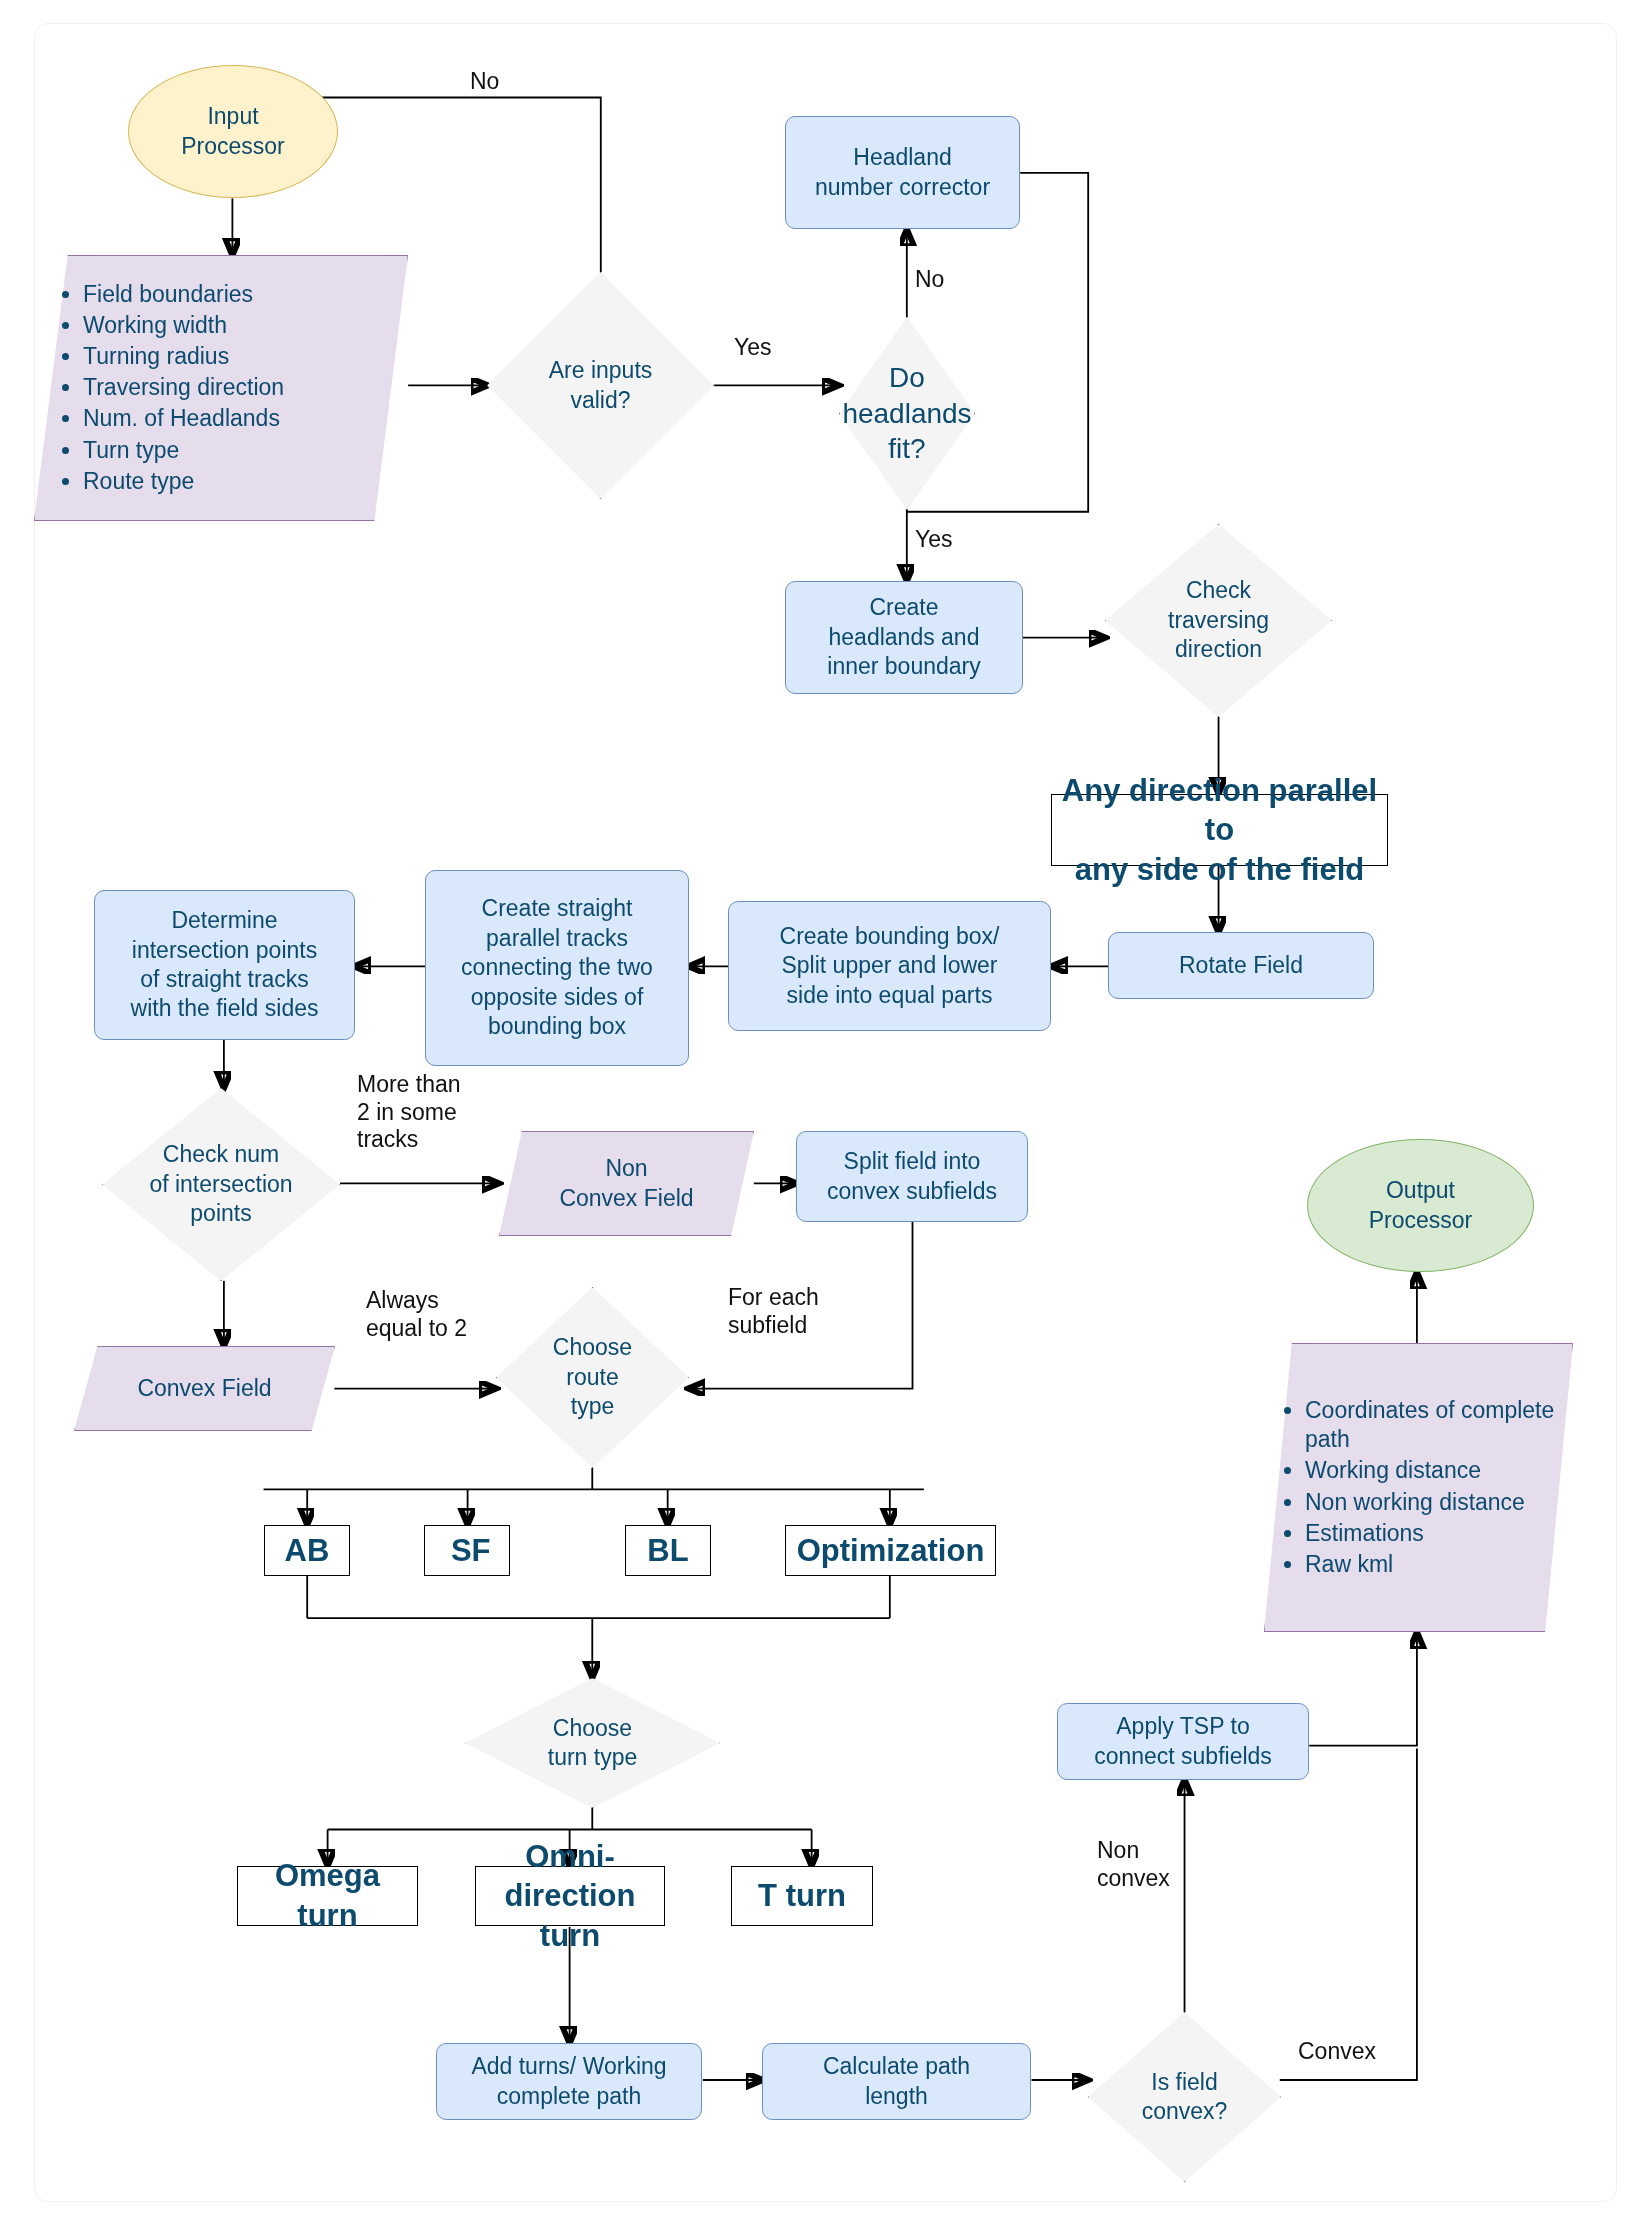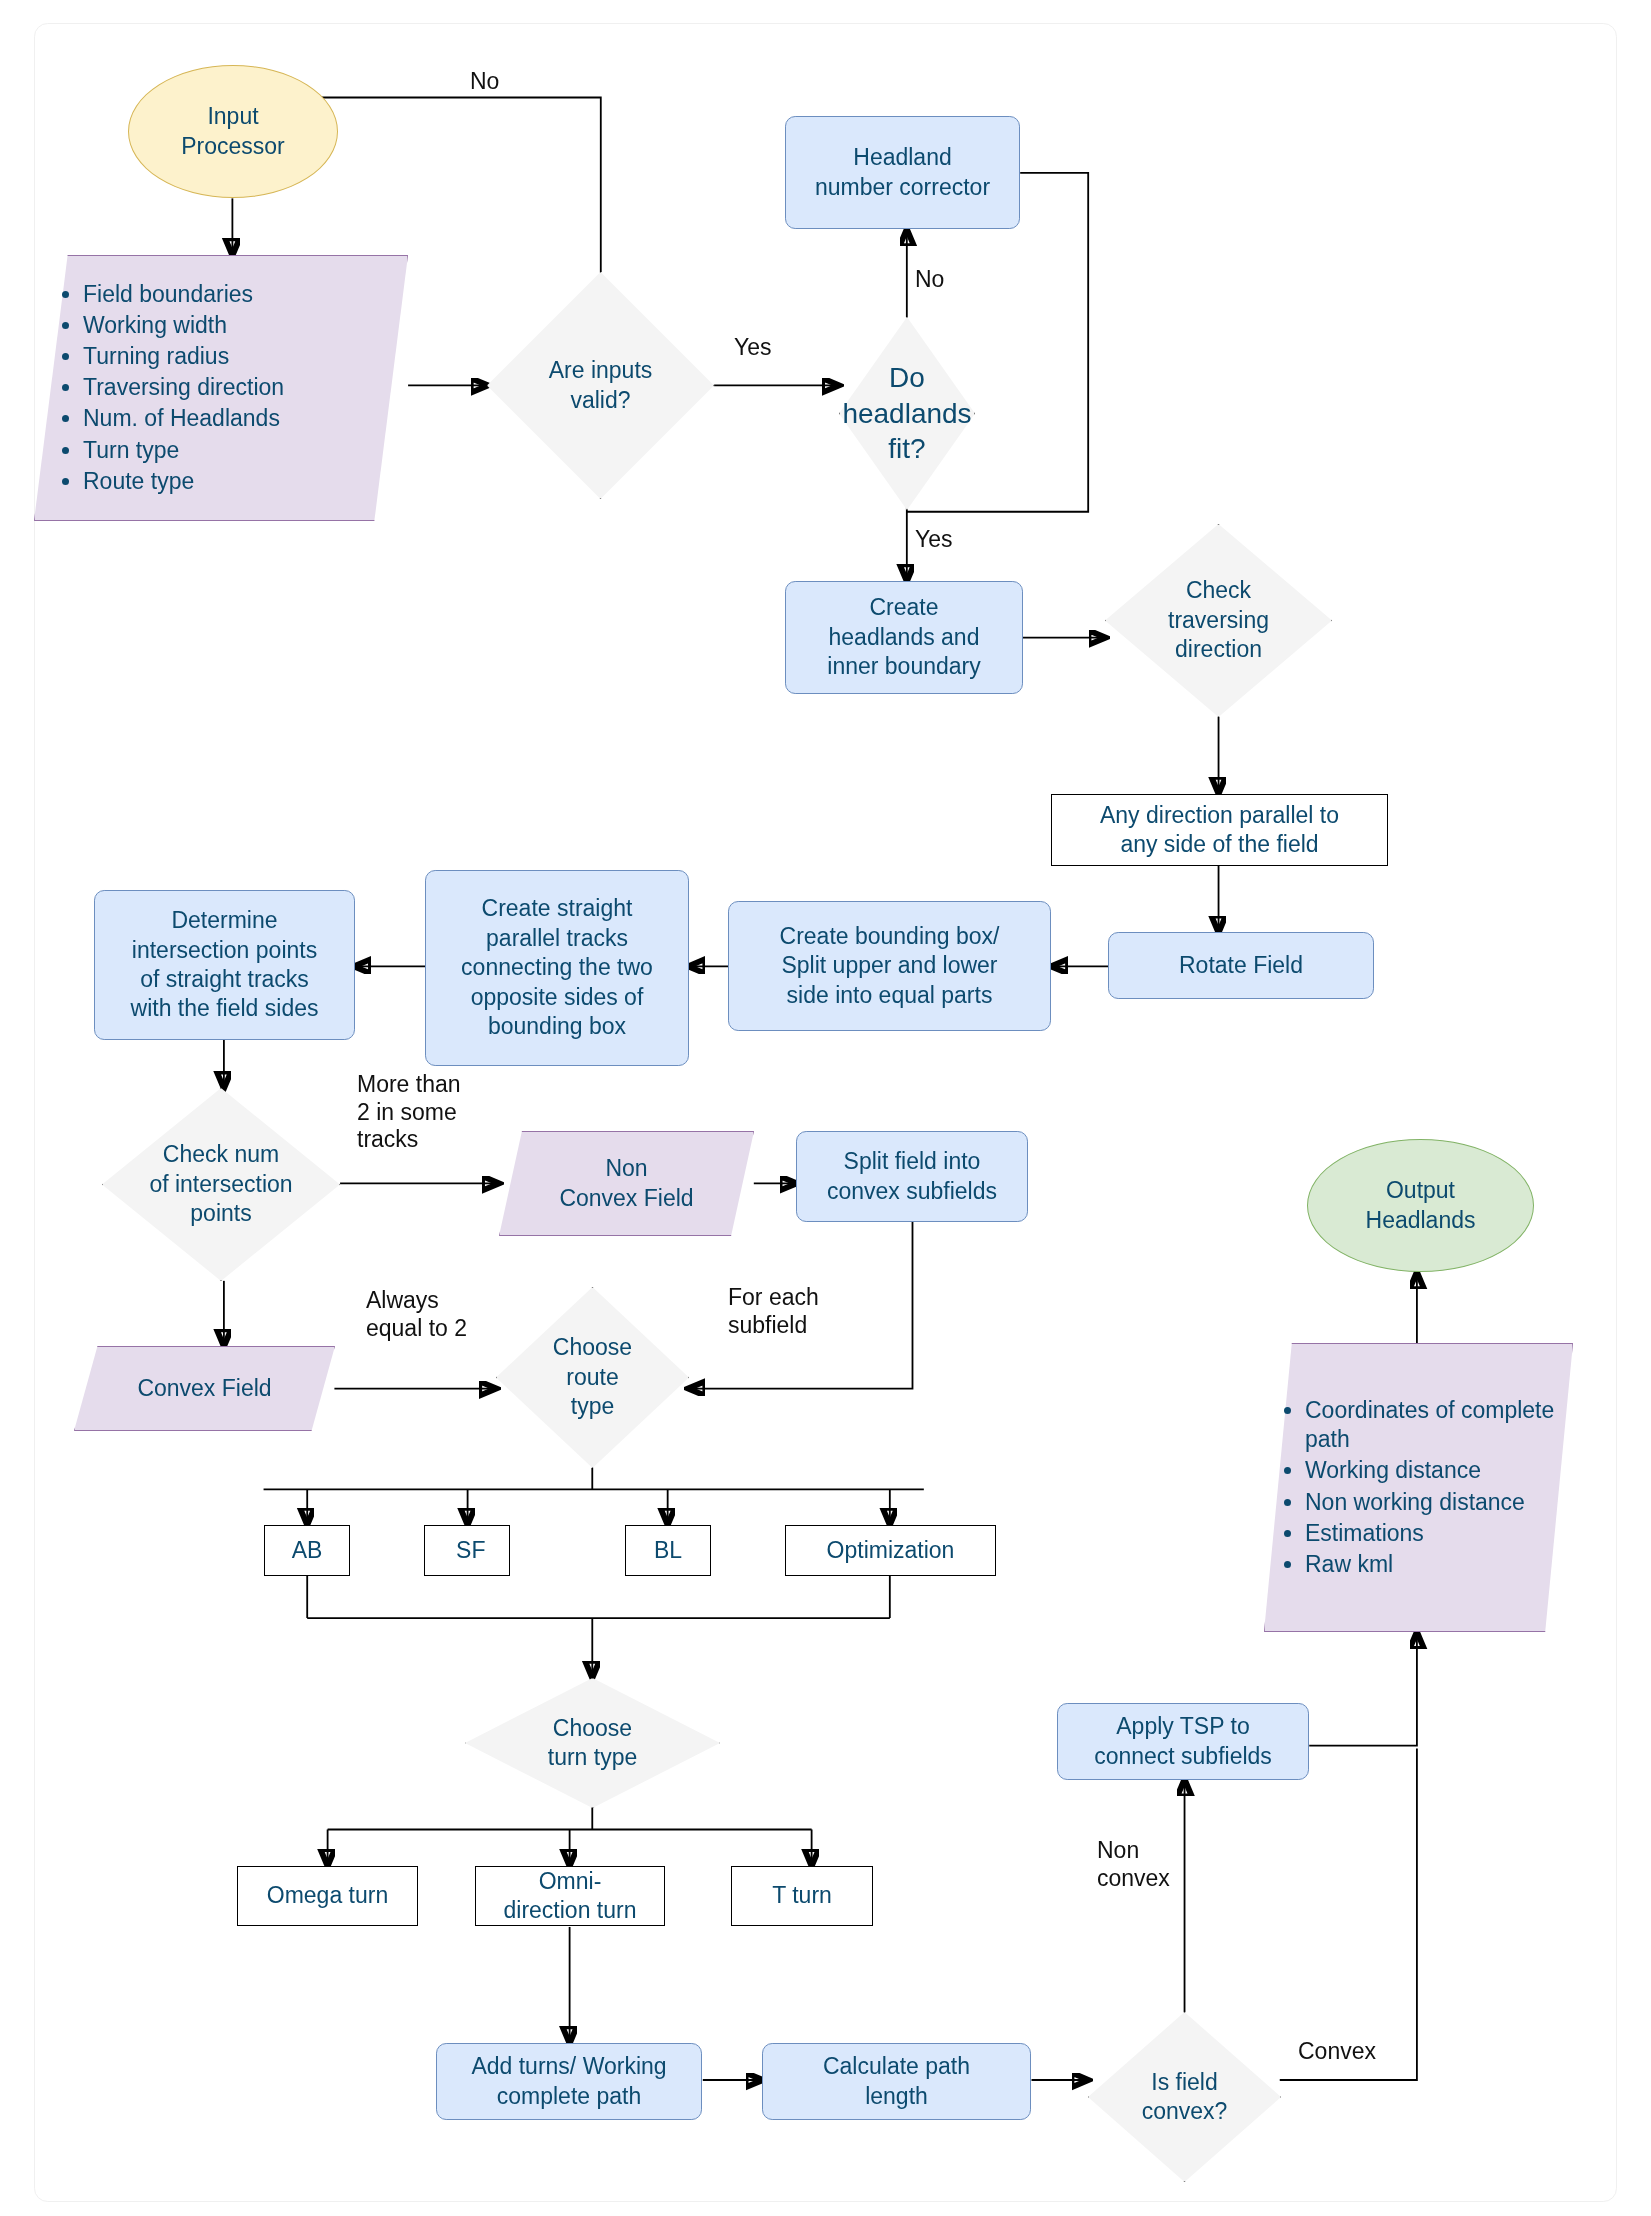--- a/index.html
+++ b/index.html
@@ -1,21 +1,21 @@
 <!DOCTYPE html>
 <html style="font-size:9px"><head>
 <meta charset="utf-8">
 <style>
   html,body{margin:0;padding:0;background:#ffffff;}
   body{font-family:"Liberation Sans", sans-serif;}
   #canvas{position:relative;width:1651px;height:2216px;background:#ffffff;overflow:hidden;}
   #frame{position:absolute;left:34px;top:23px;width:1581px;height:2177px;border:1.7px solid #f0f0f0;border-radius:13.6px;background:#fff;}
   .node{position:absolute;box-sizing:border-box;display:flex;align-items:center;justify-content:center;text-align:center;color:#0c4a6e;line-height:1.28;}
   .proc{background:#dae8fc;border:1.7px solid #6c8ebf;border-radius:10.2px;font-size:23px;padding:3.4px 5.7px;}
-  .rect{background:#ffffff;border:1.7px solid #000000;font-size:23px;padding:2.3px 4.5px;}
+  .rect{background:#ffffff;border:1.7px solid #000000;font-size:31px;padding:2.3px 4.5px;font-weight:bold;}
   .ellipse{border-radius:50%;font-size:23px;}
   .ell-in{background:#fdf2cc;border:1.7px solid #d6b656;}
   .ell-out{background:#d9ead3;border:1.7px solid #82b366;}
   .para{font-size:23px;}
   .para .shp{position:absolute;inset:0;background:#e5dcec;border:1.7px solid #9673a6;
     -webkit-clip-path:polygon(9% 0,100% 0,91% 100%,0 100%);clip-path:polygon(9% 0,100% 0,91% 100%,0 100%);}
   .para .txt{position:relative;z-index:2;width:100%;display:flex;align-items:center;justify-content:center;}
   .para.ul .txt{justify-content:flex-start;}
   .para ul{margin:0;padding:0 0 0 49px;text-align:left;}
   .para li{margin:1.7px 0;}
@@ -277,21 +277,21 @@
         <li>Working distance</li>
         <li>Non working distance</li>
         <li>Estimations</li>
         <li>Raw kml</li>
       </ul>
     </div>
   </div>
 
   <div class="node ellipse ell-out" style="left:1307px;top:1139px;width:227px;height:133px;">
     <span style="white-space:pre-line;">Output
-Headlands</span>
+Processor</span>
   </div>
 
   <div class="lbl" style="left:470px;top:68px;">No</div>
   <div class="lbl" style="left:734px;top:334px;">Yes</div>
   <div class="lbl" style="left:915px;top:266px;">No</div>
   <div class="lbl" style="left:915px;top:526px;">Yes</div>
   <div class="lbl" style="left:357px;top:1071px;white-space:pre-line;text-align:left;">More than
 2 in some
 tracks</div>
   <div class="lbl" style="left:366px;top:1287px;white-space:pre-line;text-align:left;">Always

